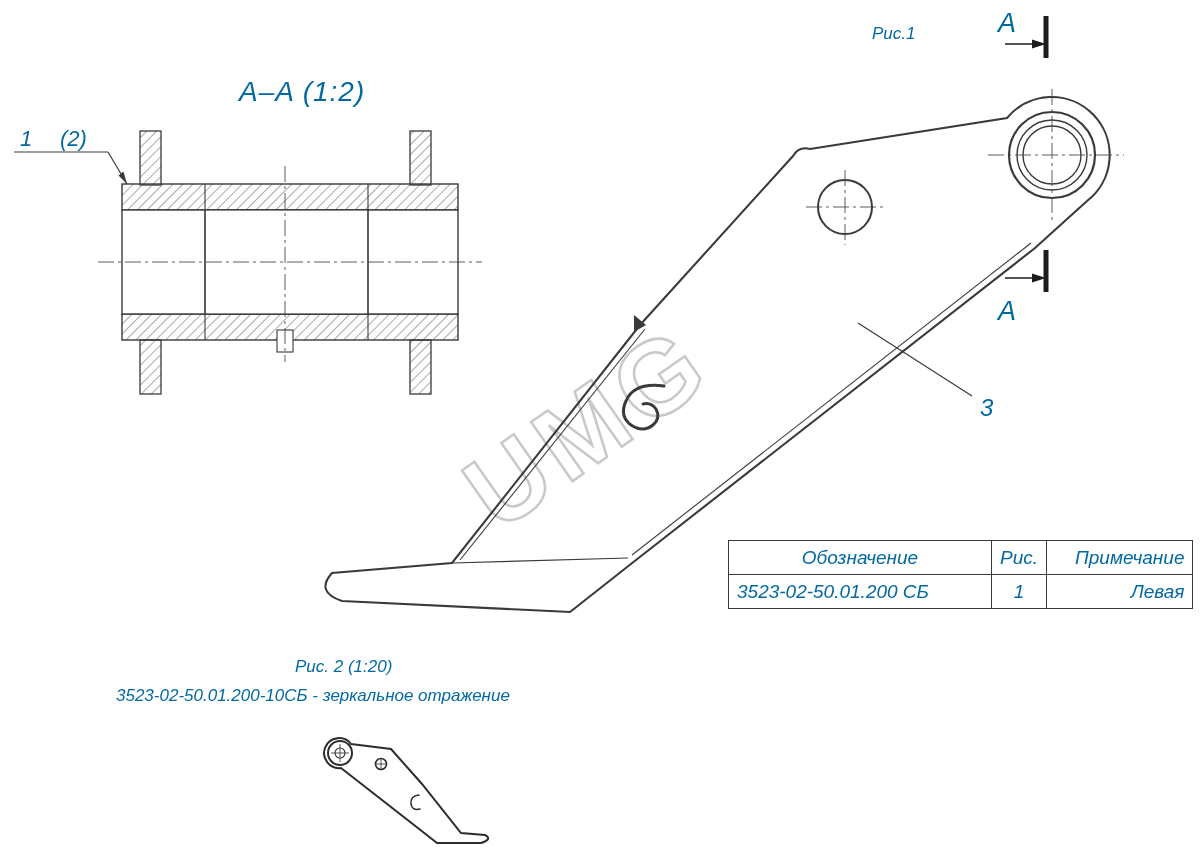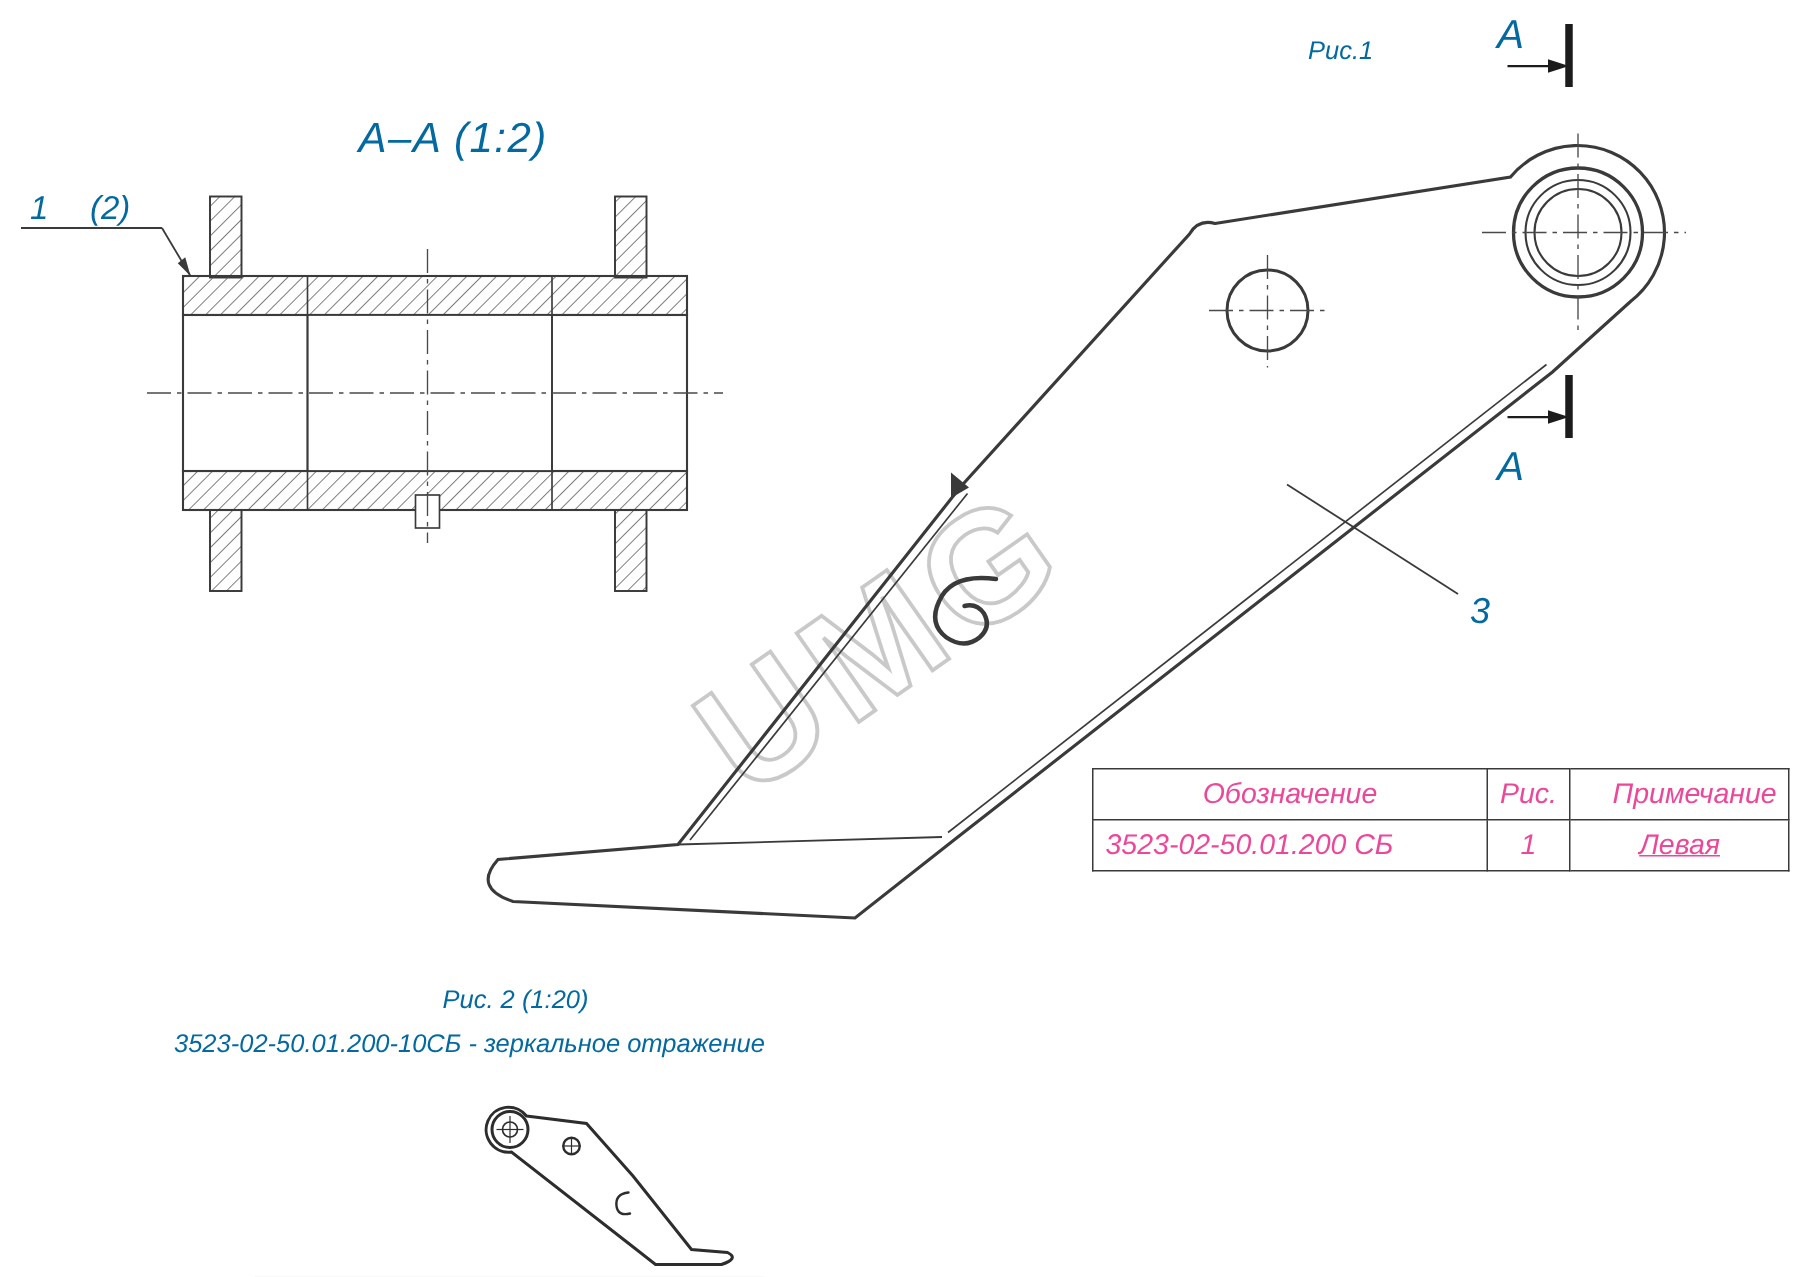--- a/index.html
+++ b/index.html
@@ -10,31 +10,31 @@
   .sheet svg{position:absolute;left:0;top:0;}
   .lbl{position:absolute;font-style:italic;white-space:nowrap;color:#0369a1;}
   .section-title{font-size:28px;letter-spacing:1px;}
   .fig-caption{font-size:17px;}
   .cut-letter{font-size:27px;}
   .callout{font-size:22px;}
   .callout-big{font-size:24px;}
   .fig2-caption{font-size:17px;}
   .fig2-note{font-size:17px;}
   table.parts{
-    position:absolute;left:728px;top:512px;border-collapse:collapse;
-    font-style:italic;font-size:19px;color:#ec4899;
+    position:absolute;left:728px;top:540px;border-collapse:collapse;
+    font-style:italic;font-size:19px;color:#0369a1;
   }
   table.parts td,table.parts th{
     border:1.5px solid #3a3a3a;height:33px;padding:0 8px;
     font-weight:normal;vertical-align:middle;
   }
   table.parts th{text-align:left;}
   td.c-designation{width:246px;text-align:left;padding-left:12px;margin-left:29px;}
   td.c-fig{width:38px;text-align:center;}
-  td.c-note{width:118px;text-align:center;padding-left:10px;text-decoration:underline;}
+  td.c-note{width:118px;text-align:right;padding-left:10px;}
 </style>
 </head>
 <body>
 
 <div class="sheet">
 
   <svg width="1200" height="851" viewBox="0 0 1200 851">
     <defs>
       <pattern id="hatch" width="7" height="7" patternUnits="userSpaceOnUse" patternTransform="rotate(45)">
         <line x1="0" y1="0" x2="0" y2="7" stroke="#555" stroke-width="1"></line>

